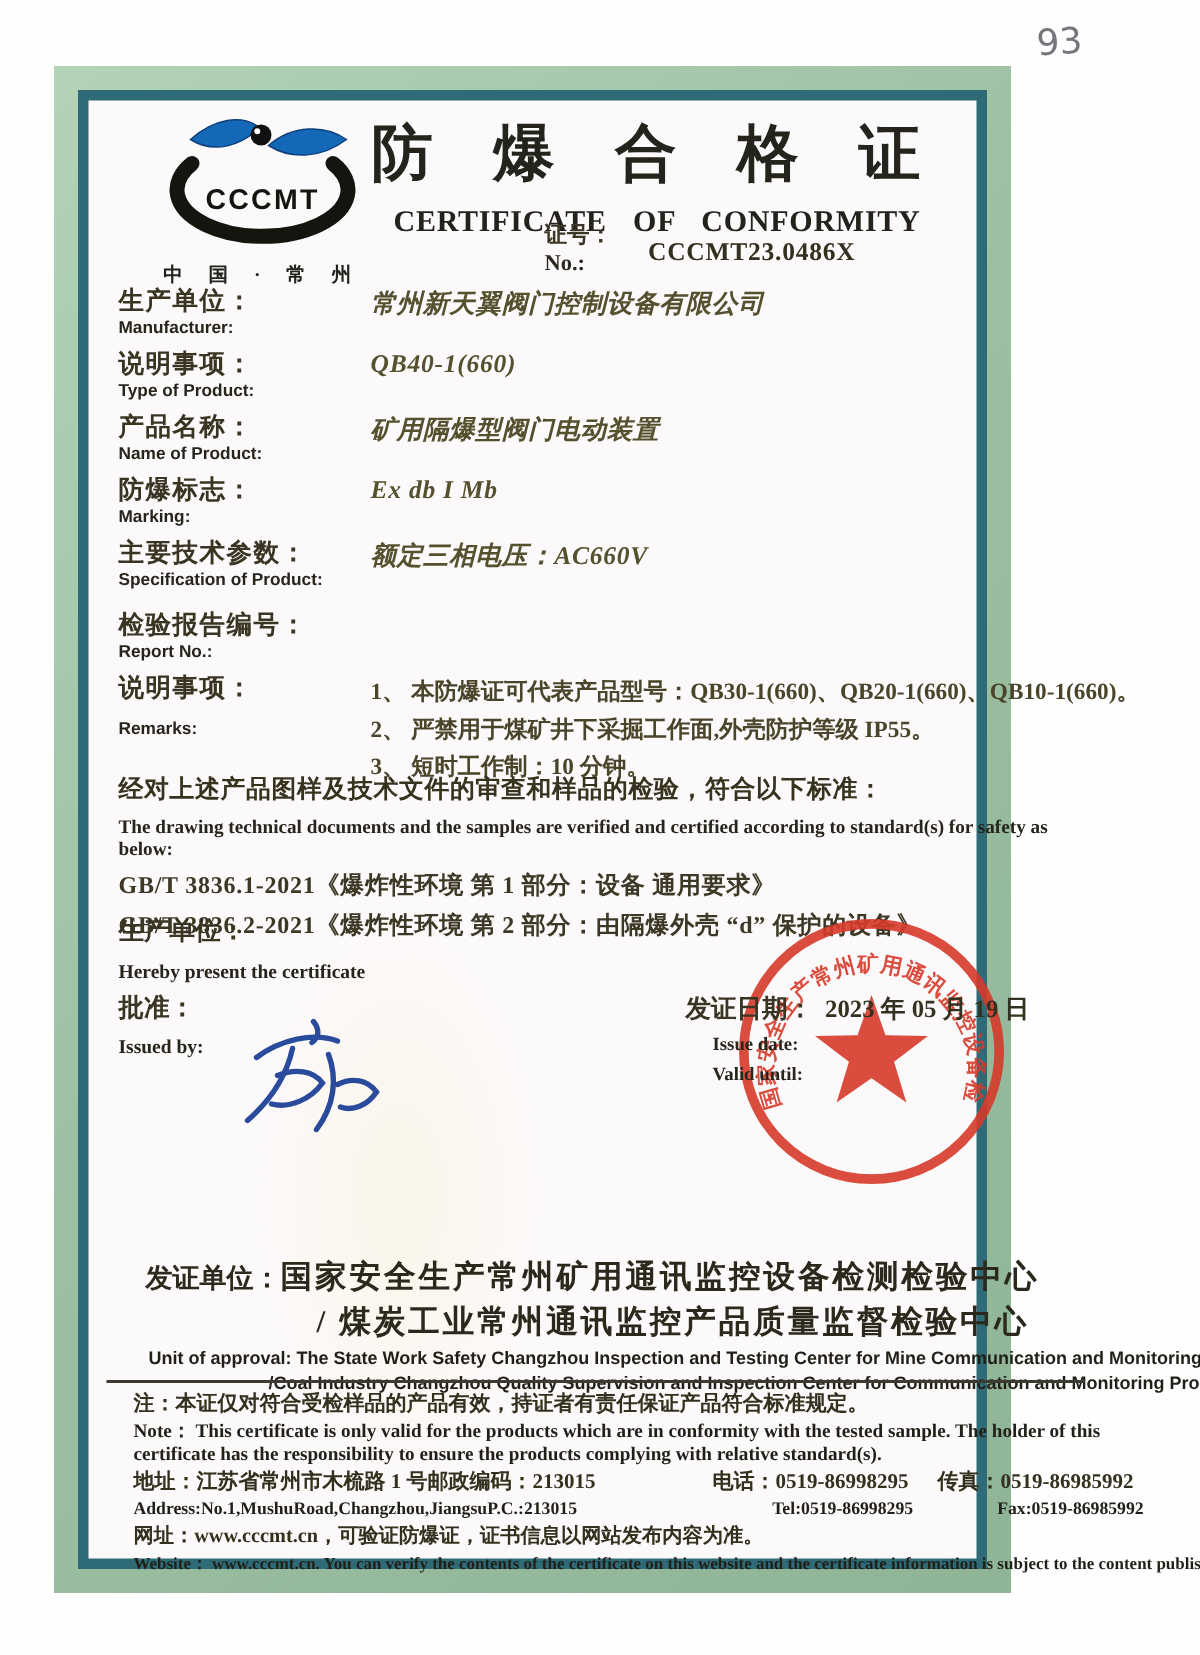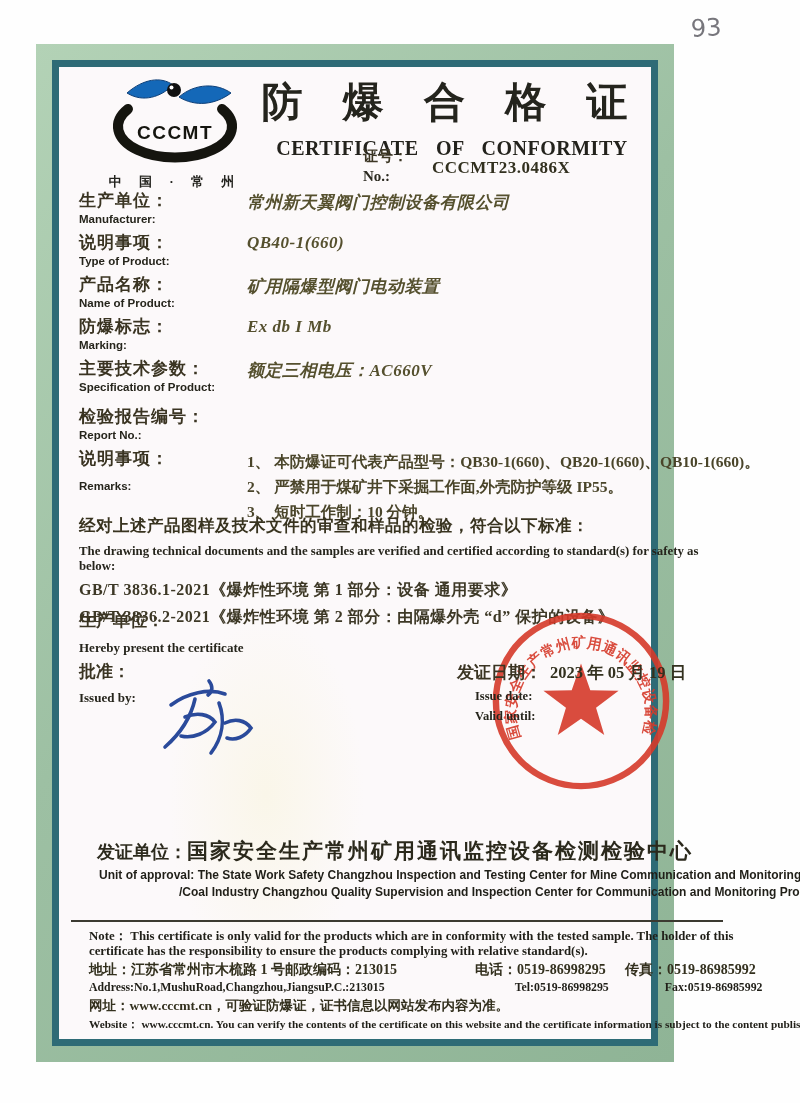--- a/index.html
+++ b/index.html
@@ -32,21 +32,21 @@
     position:relative;
   }
   .content { position:absolute; inset:0; }
 
   
   .logo-block { position:absolute; left:28px; top:6px; width:176px; text-align:center; }
   .logo-region {
     font-size:13px; font-weight:bold; color:#23231e;
     letter-spacing:7px; margin-top:0px;
   }
-  .title-block { position:absolute; left:158px; top:8px; width:470px; text-align:center; }
+  .title-block { position:absolute; left:144px; top:8px; width:470px; text-align:center; }
   .title-cn {
     font-size:41px; font-weight:bold; color:#24241d;
     letter-spacing:15px; white-space:nowrap;
   }
   .title-en {
     font-size:20px; font-weight:bold; color:#23221c;
     letter-spacing:0.5px; word-spacing:12px; margin-top:7px;
   }
   .certno-block { position:absolute; left:304px; top:80px; display:flex; gap:24px; }
   .certno-labels { text-align:left; }
@@ -254,30 +254,32 @@
           <text font-size="14.5" font-weight="bold" fill="#d63a2a" letter-spacing="0.5">
             <textPath href="#stampArc" startOffset="0">国家安全生产常州矿用通讯监控设备检测检验中心</textPath>
           </text>
         </svg>
 
         <div class="unit-block">
           <div class="unit-row1">
             <span class="unit-label-cn">发证单位：</span>
             <span class="unit-line-cn">国家安全生产常州矿用通讯监控设备检测检验中心</span>
           </div>
+          <div class="unit-line-cn unit-line2">/ 煤炭工业常州通讯监控产品质量监督检验中心</div>
           <div class="unit-en">
             <span>Unit of approval:</span>
             <span>The State Work Safety Changzhou Inspection and Testing Center for Mine Communication and Monitoring Devices</span>
           </div>
           <div class="unit-en unit-en2">/Coal Industry Changzhou Quality Supervision and Inspection Center for Communication and Monitoring Products</div>
         </div>
 
         <div class="divider"></div>
 
         <div class="note-block">
+          <div class="note-cn">注：本证仅对符合受检样品的产品有效，持证者有责任保证产品符合标准规定。</div>
           <div class="note-en">Note： This certificate is only valid for the products which are in conformity with the tested sample. The holder of this certificate has the responsibility to ensure the products complying with relative standard(s).</div>
           <div class="addr-row addr-cn">
             <span class="c1">地址：江苏省常州市木梳路 1 号</span>
             <span class="c2">邮政编码：213015</span>
             <span class="c3">电话：0519-86998295</span>
             <span class="c4">传真：0519-86985992</span>
           </div>
           <div class="addr-row addr-en">
             <span class="c1">Address:No.1,MushuRoad,Changzhou,Jiangsu</span>
             <span class="c2">P.C.:213015</span>

